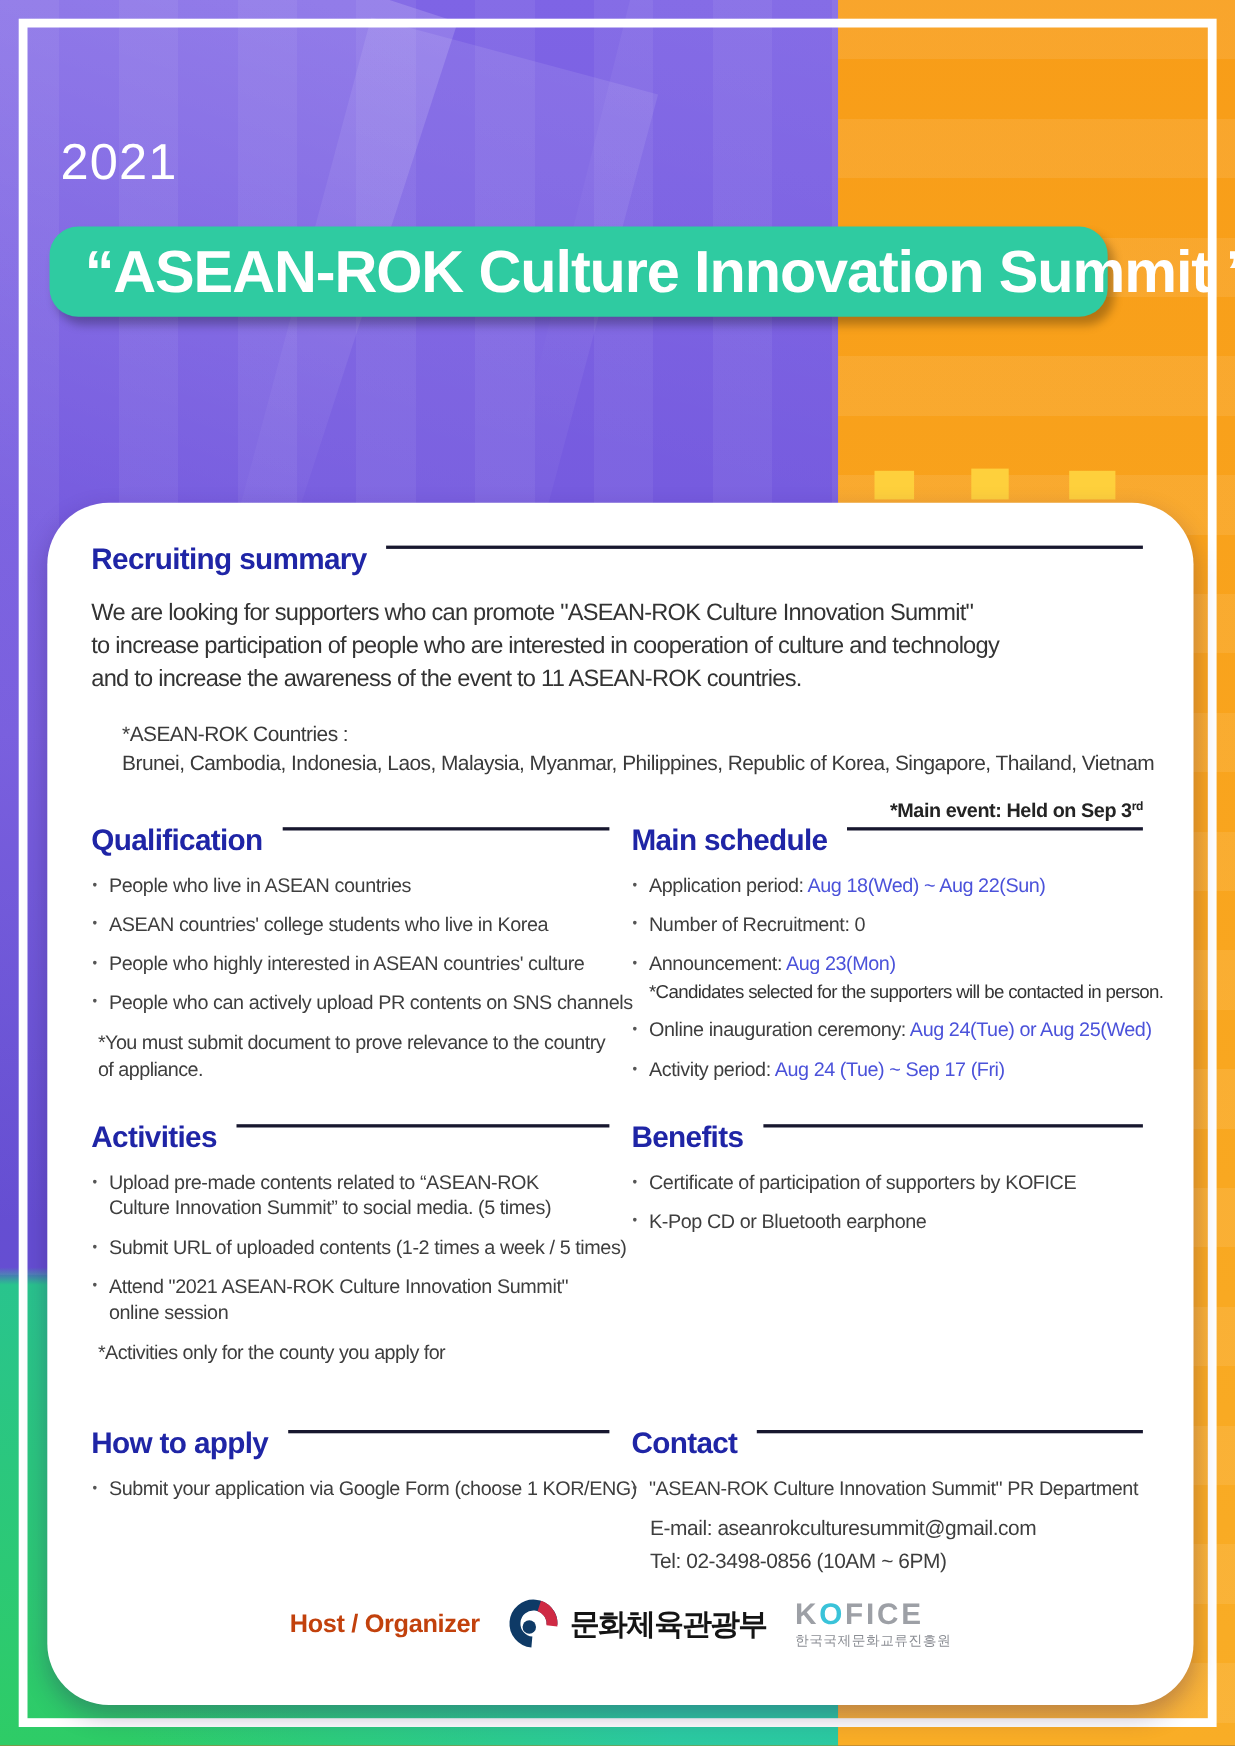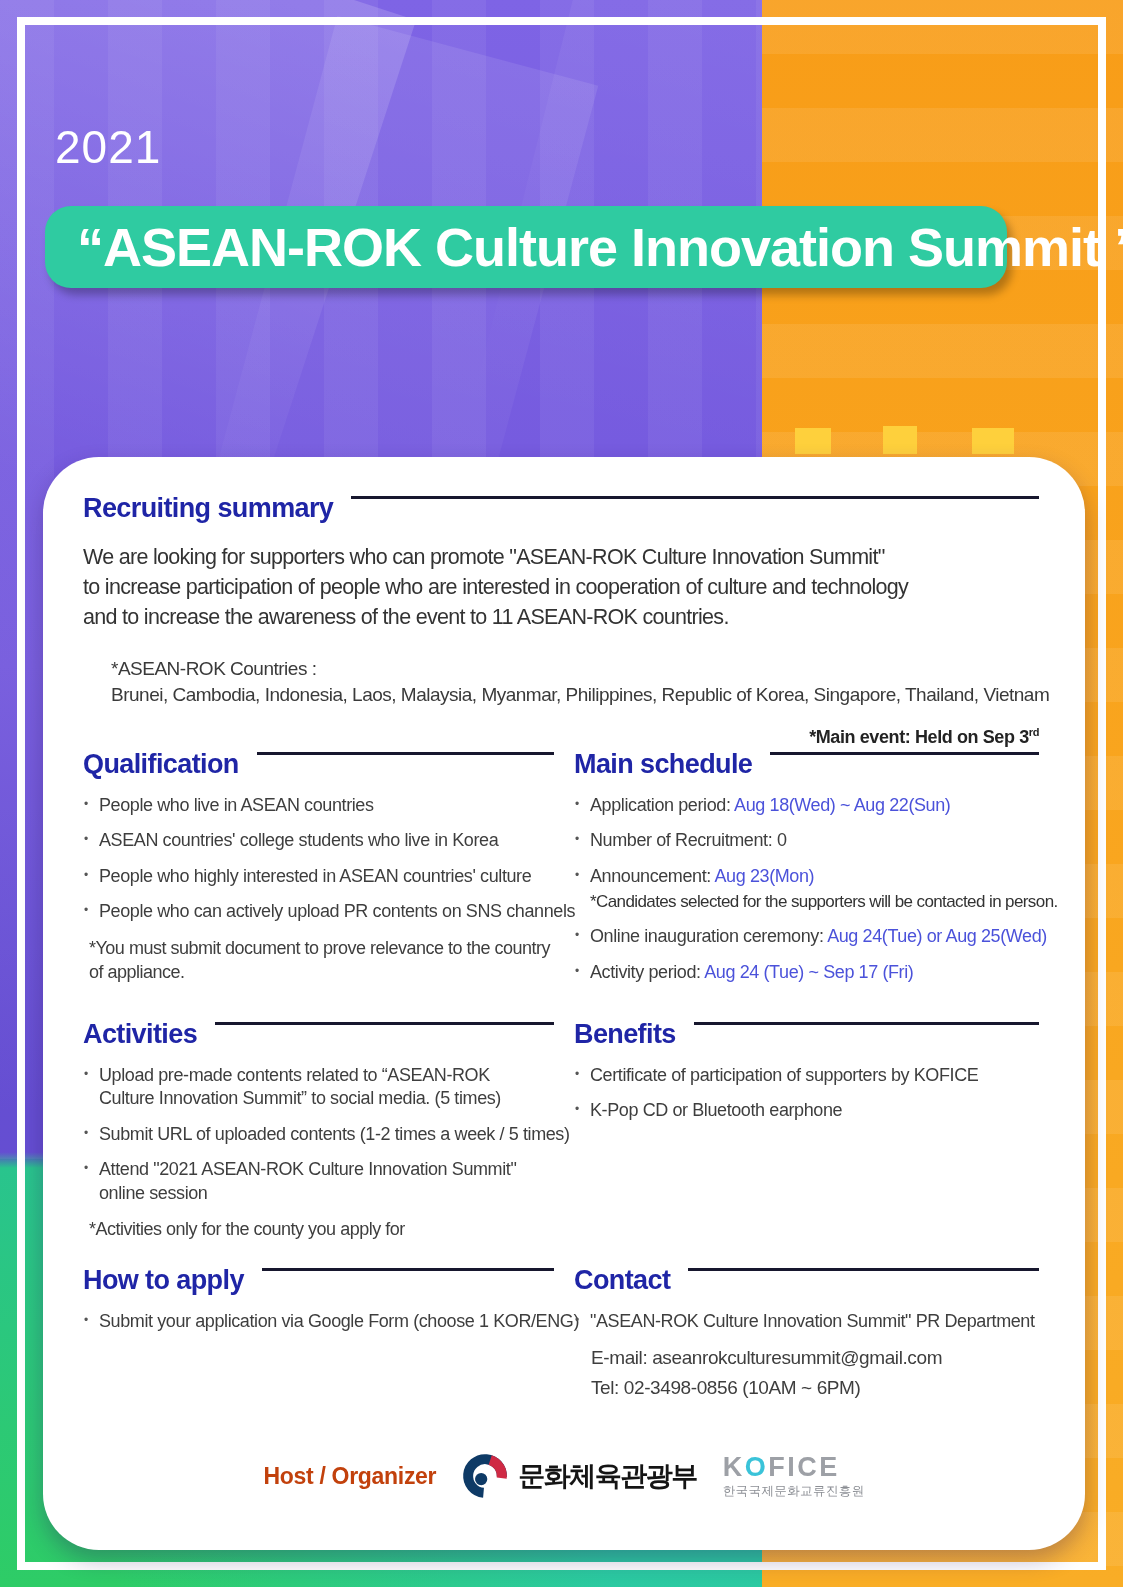--- a/index.html
+++ b/index.html
@@ -178,21 +178,21 @@
           <h2>Benefits</h2>
           <div class="rule"></div>
         </div>
         <ul class="blist">
           <li>Certificate of participation of supporters by KOFICE</li>
           <li class="blue-item">K-Pop CD or Bluetooth earphone</li>
         </ul>
       </div>
     </div>
 
-    <div class="two-col" style="top:808px;">
+    <div class="two-col" style="top:840px;">
       <div>
         <div class="sec-head">
           <h2>How to apply</h2>
           <div class="rule"></div>
         </div>
         <ul class="blist">
           <li>Submit your application via Google Form (choose 1 KOR/ENG)</li>
         </ul>
       </div>
 

